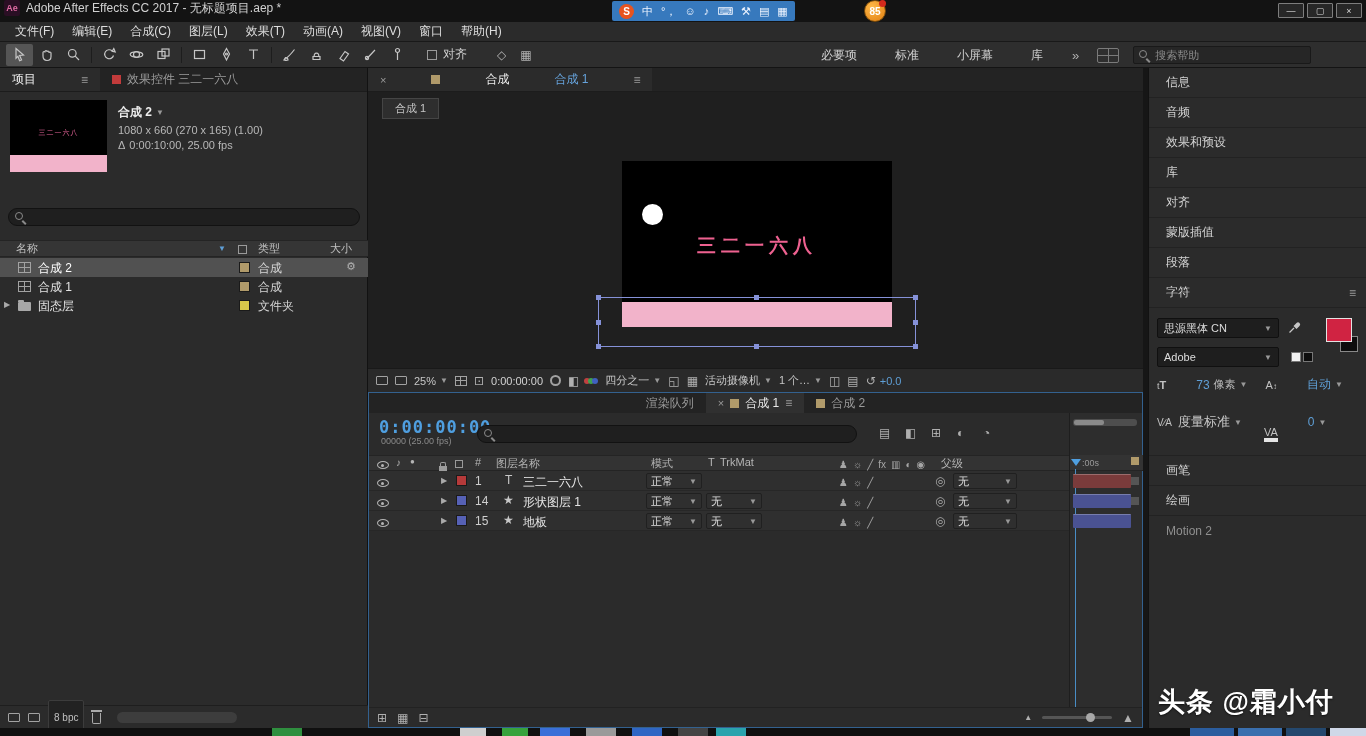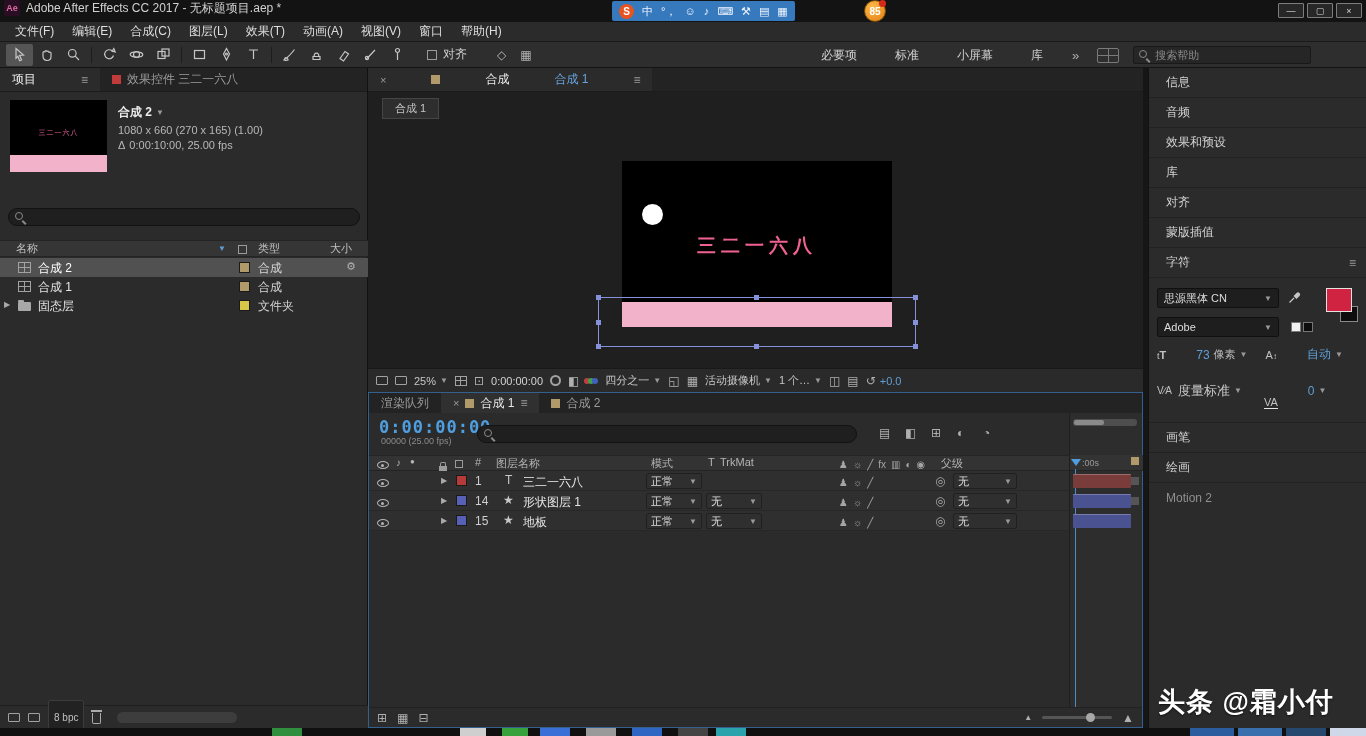--- a/index.html
+++ b/index.html
@@ -82,21 +82,21 @@
 .hd{position:absolute;width:5px;height:5px;background:#8591d8;}
 .cbar{left:0;top:300px;width:775px;height:24px;background:#2a2a2a;border-top:1px solid #191919;display:flex;align-items:center;gap:7px;padding:0 8px;font-size:11px;color:#c6c6c6;}
 .gridbox{width:12px;height:10px;border:1px solid #a2a2a2;background:linear-gradient(#a2a2a2,#a2a2a2) center/100% 1px no-repeat,linear-gradient(#a2a2a2,#a2a2a2) center/1px 100% no-repeat;flex:none;}
 .ring{width:11px;height:11px;border:2px solid #a2a2a2;border-radius:50%;flex:none;}
 .channels{display:flex;flex:none;}
 .channels i{width:6px;height:6px;border-radius:50%;margin-left:-2px;display:block;}
 .glyph{color:#b0b0b0;font-size:12px;flex:none;}
 .bluev{color:#5f9fd6;margin-left:24px;}
 
 #timeline{left:368px;top:392px;width:775px;height:336px;background:#2b2b2b;border:1px solid #33618f;}
-.t-tabs{height:20px;background:#232323;display:flex;align-items:stretch;font-size:12px;}
+.t-tabs{height:20px;background:#232323;display:flex;align-items:stretch;font-size:12px;justify-content:center;}
 .t-tab{display:flex;align-items:center;gap:6px;padding:0 12px;color:#9a9a9a;}
 .t-tab.active{background:#303030;color:#e8e8e8;}
 .t-time{left:10px;top:24px;font:bold 17px "DejaVu Sans Mono",monospace;color:#4f9fe0;letter-spacing:1px;}
 .t-frames{left:12px;top:43px;font-size:9px;color:#8b8b8b;}
 .t-cols{left:0;top:62px;width:700px;height:16px;background:#333;border-top:1px solid #242424;border-bottom:1px solid #242424;font-size:11px;color:#b4b4b4;}
 .trow{position:absolute;left:0;width:700px;height:20px;background:#2f2f2f;border-bottom:1px solid #272727;}
 .eye{display:inline-block;width:12px;height:8px;border:1px solid #b5b5b5;border-radius:50%;position:relative;}
 .eye::after{content:"";position:absolute;left:3px;top:1.5px;width:3px;height:3px;border-radius:50%;background:#b5b5b5;}
 .lock{display:inline-block;width:8px;height:6px;background:#9c9c9c;position:relative;}
 .lock::before{content:"";position:absolute;left:1px;top:-4px;width:4px;height:4px;border:1px solid #9c9c9c;border-bottom:none;border-radius:2px 2px 0 0;}
@@ -559,20 +559,23 @@
   <div class="rp-row">
       <span>库</span>
     </div>
   <div class="rp-row">
       <span>对齐</span>
     </div>
   <div class="rp-row">
       <span>蒙版插值</span>
     </div>
   <div class="rp-row">
+      <span>段落</span>
+    </div>
+  <div class="rp-row">
     <span>字符</span>
     <span class="burger" style="margin-left:auto;">≡</span>
   </div>
   <div class="char-body">
     <div class="fill-wrap">
       <i class="fill-back"></i>
       <i class="fill-front" style="background: rgb(208, 35, 66);"></i>
     </div>
     <div class="crow">
       <span class="dd">
@@ -606,21 +609,21 @@
         <span class="bluev">自动</span>
         <span class="chev">▼</span>
       </span>
     </div>
     <div class="crow">
       <span class="icolab" style="font-size:10px;">V∕A</span>
       <span class="flex">
         <span style="color:#c8c8c8;font-size:13px;text-align:right;">度量标准</span>
         <span class="chev">▼</span>
       </span>
-      <span class="icolab" style="margin-left:22px;border-bottom:1px solid #e5e5e5;margin-top:24px;">VA</span>
+      <span class="icolab" style="margin-left:22px;border-bottom:4px solid #e5e5e5;margin-top:24px;">VA</span>
       <span class="flex">
         <span class="bluev">0</span>
         <span class="chev">▼</span>
       </span>
     </div>
   </div>
   <div class="rp-row">
       <span>画笔</span>
     </div>
   <div class="rp-row">

